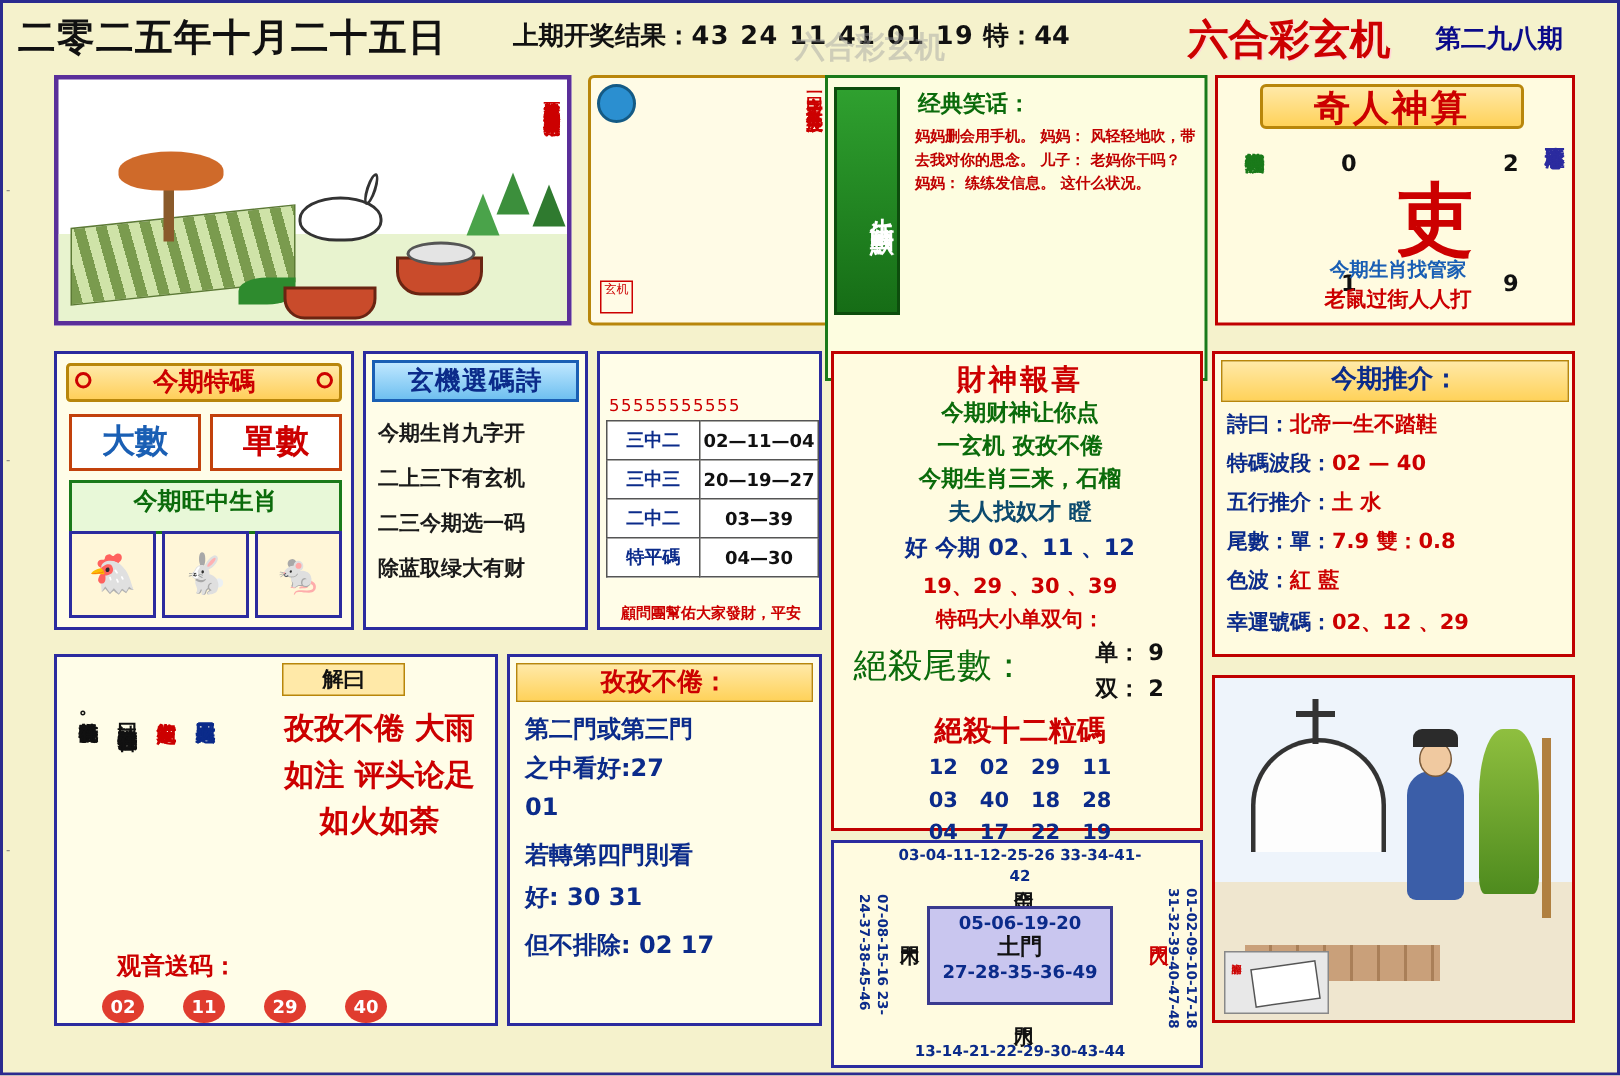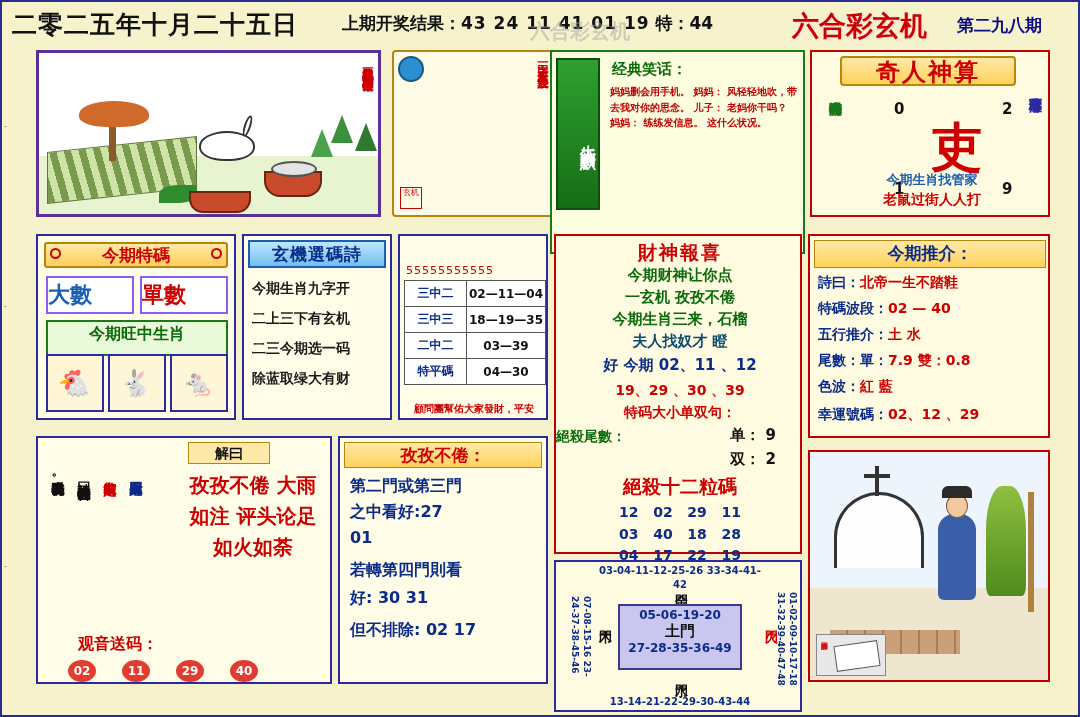--- a/index.html
+++ b/index.html
@@ -138,21 +138,21 @@
     left: 34px; top: 232px; width: 200px; height: 186px;
     border: 2px solid #2b2b9f; background: #fffde8;
   }
   #teshu .hd { position:absolute; left:6px; top:6px; width:184px; height:26px;
     background: linear-gradient(#ffe9a8,#ffcf5a); border:2px solid #b8860b; border-radius:3px;
     text-align:center; line-height:22px; font-size:17px; font-weight:bold; color:#cc0000; }
   #teshu .dot { position:absolute; width:11px; height:11px; border-radius:50%;
     border:2px solid #c00; top:12px; }
   #teshu .dot.l { left:12px; } #teshu .dot.r { right:12px; }
   #teshu .cell { position:absolute; top:40px; height:38px; width:88px;
-    border:2px solid #8b5cf6; background:#fff; line-height:34px;
+    border:2px solid #c2410c; background:#fff; text-align:center; line-height:34px;
     font-size:22px; font-weight:bold; }
   #teshu .cell.a { left:8px; color:#1a5fb4; }
   #teshu .cell.b { left:102px; color:#cc0000; }
   #teshu .hd2 { position:absolute; left:8px; top:84px; width:182px; height:36px;
     background:#e8f8d8; border:2px solid #1a7a1a; text-align:center; line-height:24px;
     font-size:16px; font-weight:bold; color:#0b6b0b; }
   #teshu .imgrow { position:absolute; left:8px; top:118px; width:182px; height:58px; display:flex; gap:4px;}
   #teshu .imgrow div { flex:1; border:2px solid #2b2b9f; background:#fff6d8; position:relative; overflow:hidden;}
   #teshu .an { position:absolute; left:50%; top:50%; transform:translate(-50%,-50%);
     font-size:26px; }
@@ -195,21 +195,21 @@
   #caishen .ttl { position:absolute; left:0; top:4px; width:248px; text-align:center;
     font-size:19px; font-weight:bold; color:#cc0000; letter-spacing:2px; }
   #caishen .l { position:absolute; left:4px; width:240px; text-align:center; font-weight:bold; }
   #caishen .r1 { top:30px; font-size:15px; color:#0b6b0b; }
   #caishen .r2 { top:52px; font-size:15px; color:#0b6b0b; }
   #caishen .r3 { top:74px; font-size:15px; color:#0b6b0b; }
   #caishen .r4 { top:96px; font-size:15px; color:#0c4a6e; }
   #caishen .r5 { top:120px; font-size:15px; color:#0b2b8a; }
   #caishen .r6 { top:146px; font-size:14px; color:#cc0000; }
   #caishen .r7 { top:168px; font-size:14px; color:#cc0000; }
-  #caishen .ks { position:absolute; left:0; top:192px; font-size:14px; font-weight:bold;
+  #caishen .ks { position:absolute; left:13px; top:192px; font-size:23px; font-weight:normal;
     color:#0b6b0b; }
   #caishen .kn1 { position:absolute; right:24px; top:190px; font-size:15px; font-weight:bold; color:#111;}
   #caishen .kn2 { position:absolute; right:24px; top:214px; font-size:15px; font-weight:bold; color:#111;}
   #caishen .k12 { position:absolute; left:0; top:238px; width:248px; text-align:center;
     font-size:19px; font-weight:bold; color:#cc0000; }
   #caishen .grid { position:absolute; left:14px; top:266px; width:220px;
     font-size:14px; color:#0b2b8a; font-weight:bold; text-align:center; line-height:1.55; }
 
   
   #tuijie {
@@ -406,21 +406,21 @@
   <div class="box" id="zixuan">
     <div class="bars">55555555555</div>
     <table>
       <tbody>
           <tr>
         <td class="k">三中二</td>
         <td class="v">02—11—04</td>
       </tr>
       <tr>
         <td class="k">三中三</td>
-        <td class="v">18—19—35</td>
+        <td class="v">20—19—27</td>
       </tr>
       <tr>
         <td class="k">二中二</td>
         <td class="v">03—39</td>
       </tr>
       <tr>
         <td class="k">特平碼</td>
         <td class="v">04—30</td>
       </tr>
     </tbody>

